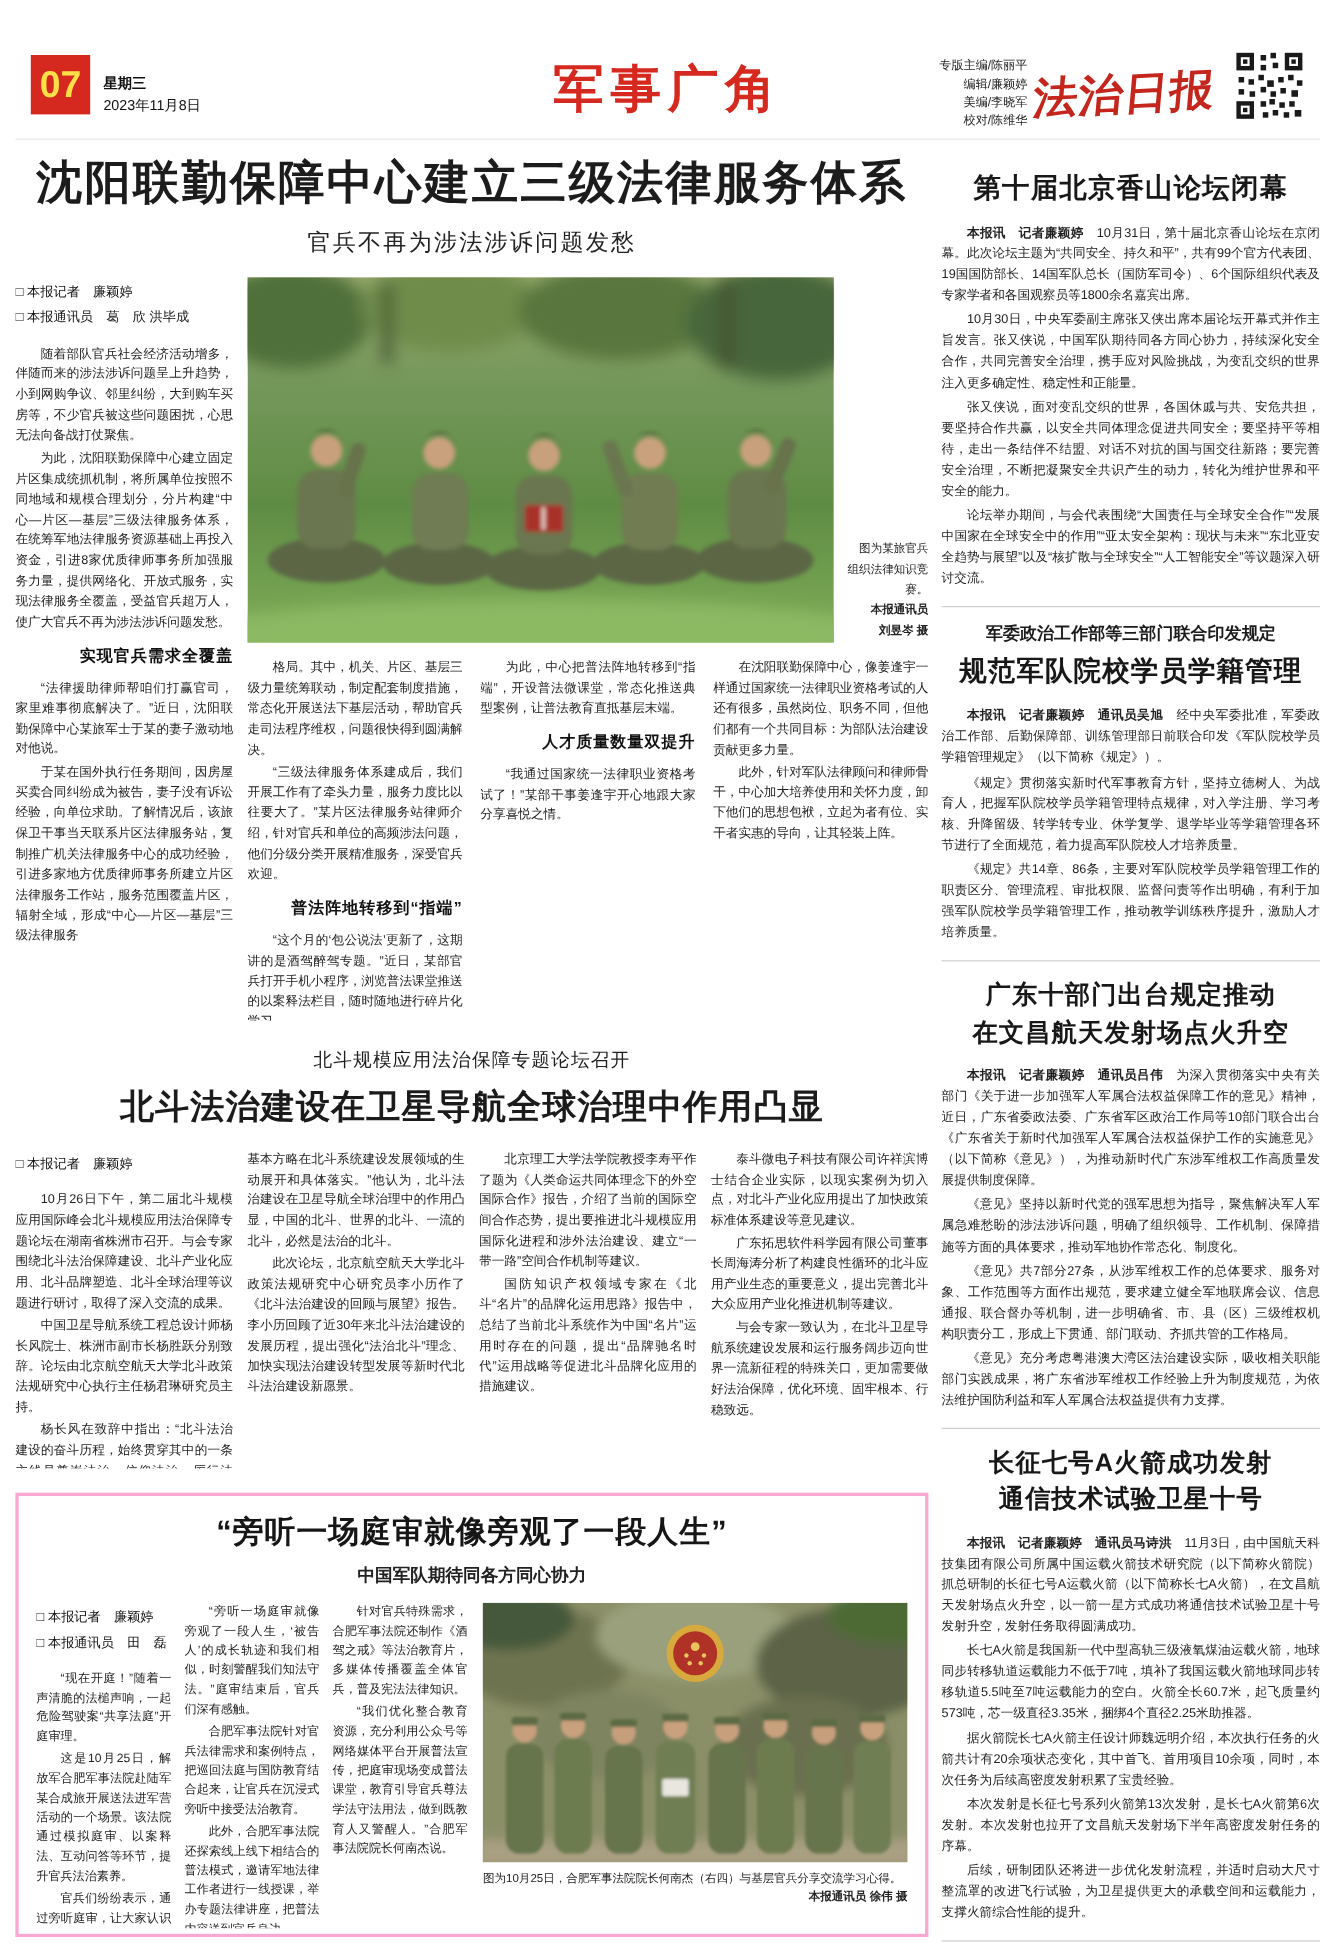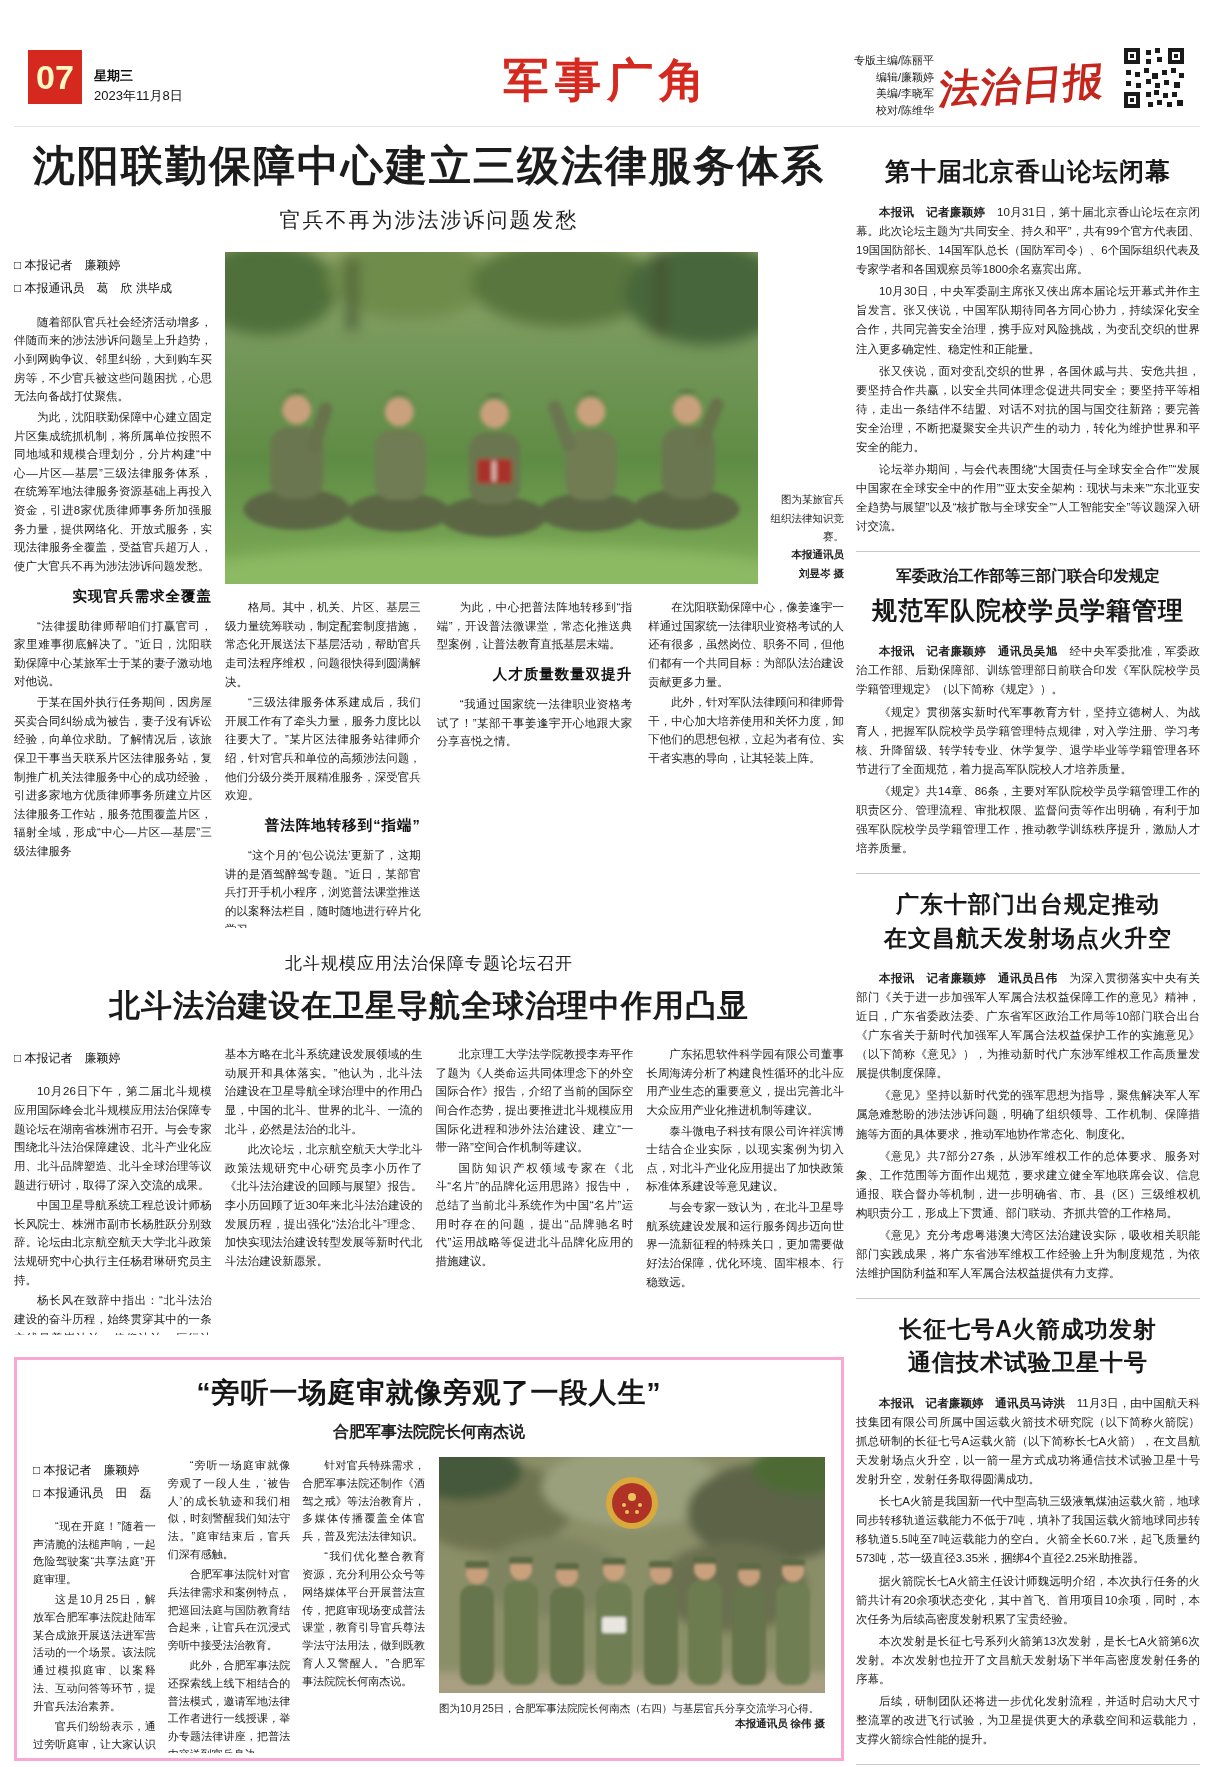--- a/index.html
+++ b/index.html
@@ -1,21 +1,21 @@
 <!DOCTYPE html>
 <html><head>
 <meta charset="utf-8">
 <style>
   html,body{margin:0;padding:0;}
   body{width:1212px;height:1767px;background:#fff;font-family:"Liberation Sans",sans-serif;color:#222;}
   .page{position:relative;width:1212px;height:1767px;background:#fff;overflow:hidden;}
 
   
   .hdr{position:absolute;left:28px;top:44px;right:26px;height:72px;}
-  .pagenum{position:absolute;left:0;top:6px;width:54px;height:54px;background:#d5281e;color:#fef9c3;
+  .pagenum{position:absolute;left:0;top:6px;width:54px;height:54px;background:#d5281e;color:#fde047;
     font-size:34px;font-weight:bold;display:flex;align-items:center;justify-content:center;}
   .dateblock{position:absolute;left:66px;top:22px;font-size:13px;line-height:1.5;color:#111;}
   .dateblock .wd{font-weight:bold;}
   .section-title{position:absolute;left:50%;transform:translateX(-50%);top:6px;font-size:46px;
     color:#d5281e;font-weight:800;letter-spacing:6px;white-space:nowrap;}
   .editors{position:absolute;right:252px;top:8px;font-size:11px;line-height:1.5;text-align:right;color:#222;}
   .masthead{position:absolute;right:82px;top:14px;font-size:40px;font-weight:bold;color:#c4261d;
     font-family:"Liberation Serif",serif;transform:skewX(-8deg) rotate(-3deg);letter-spacing:1px;white-space:nowrap;}
   .qr{position:absolute;right:0;top:2px;width:64px;height:64px;}
   .hdr-rule{position:absolute;left:14px;right:12px;top:126px;border-top:1px solid #e3e3e3;}
@@ -263,30 +263,30 @@
         </div>
         <div class="col">
           <p style="text-indent:0">基本方略在北斗系统建设发展领域的生动展开和具体落实。”他认为，北斗法治建设在卫星导航全球治理中的作用凸显，中国的北斗、世界的北斗、一流的北斗，必然是法治的北斗。</p>
           <p>此次论坛，北京航空航天大学北斗政策法规研究中心研究员李小历作了《北斗法治建设的回顾与展望》报告。李小历回顾了近30年来北斗法治建设的发展历程，提出强化“法治北斗”理念、加快实现法治建设转型发展等新时代北斗法治建设新愿景。</p>
         </div>
         <div class="col">
           <p>北京理工大学法学院教授李寿平作了题为《人类命运共同体理念下的外空国际合作》报告，介绍了当前的国际空间合作态势，提出要推进北斗规模应用国际化进程和涉外法治建设、建立“一带一路”空间合作机制等建议。</p>
           <p>国防知识产权领域专家在《北斗“名片”的品牌化运用思路》报告中，总结了当前北斗系统作为中国“名片”运用时存在的问题，提出“品牌驰名时代”运用战略等促进北斗品牌化应用的措施建议。</p>
         </div>
         <div class="col">
+          <p>泰斗微电子科技有限公司许祥滨博士结合企业实际，以现实案例为切入点，对北斗产业化应用提出了加快政策标准体系建设等意见建议。</p>
           <p>广东拓思软件科学园有限公司董事长周海涛分析了构建良性循环的北斗应用产业生态的重要意义，提出完善北斗大众应用产业化推进机制等建议。</p>
-          <p>泰斗微电子科技有限公司许祥滨博士结合企业实际，以现实案例为切入点，对北斗产业化应用提出了加快政策标准体系建设等意见建议。</p>
           <p>与会专家一致认为，在北斗卫星导航系统建设发展和运行服务阔步迈向世界一流新征程的特殊关口，更加需要做好法治保障，优化环境、固牢根本、行稳致远。</p>
         </div>
       </div>
     </article>
 
     <article class="a3">
       <div class="a3-headline">“旁听一场庭审就像旁观了一段人生”</div>
-      <div class="a3-subtitle">合肥军事法院院长何南杰说</div>
+      <div class="a3-subtitle">中国军队期待同各方同心协力</div>
       <div class="a3-body bt">
         <div class="a3-cols">
           <div class="col">
             <div class="byline">
               <div>□ 本报记者　廉颖婷</div>
               <div>□ 本报通讯员　田　磊</div>
             </div>
             <p>“现在开庭！”随着一声清脆的法槌声响，一起危险驾驶案“共享法庭”开庭审理。</p>
             <p>这是10月25日，解放军合肥军事法院赴陆军某合成旅开展送法进军营活动的一个场景。该法院通过模拟庭审、以案释法、互动问答等环节，提升官兵法治素养。</p>
             <p>官兵们纷纷表示，通过旁听庭审，让大家认识到，必须强化法治意识，明辨法律红线，坚决做到知法守法，知敬畏、存戒惧、守底线。</p>

